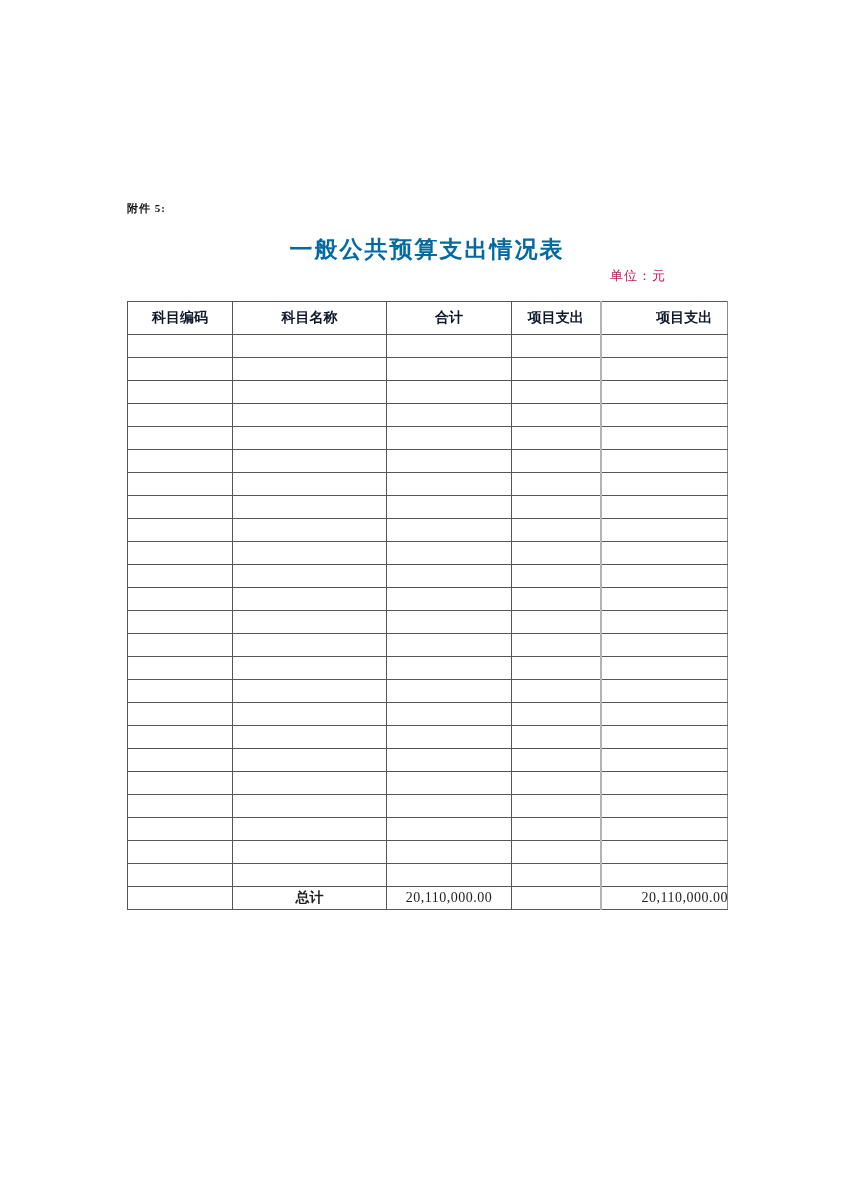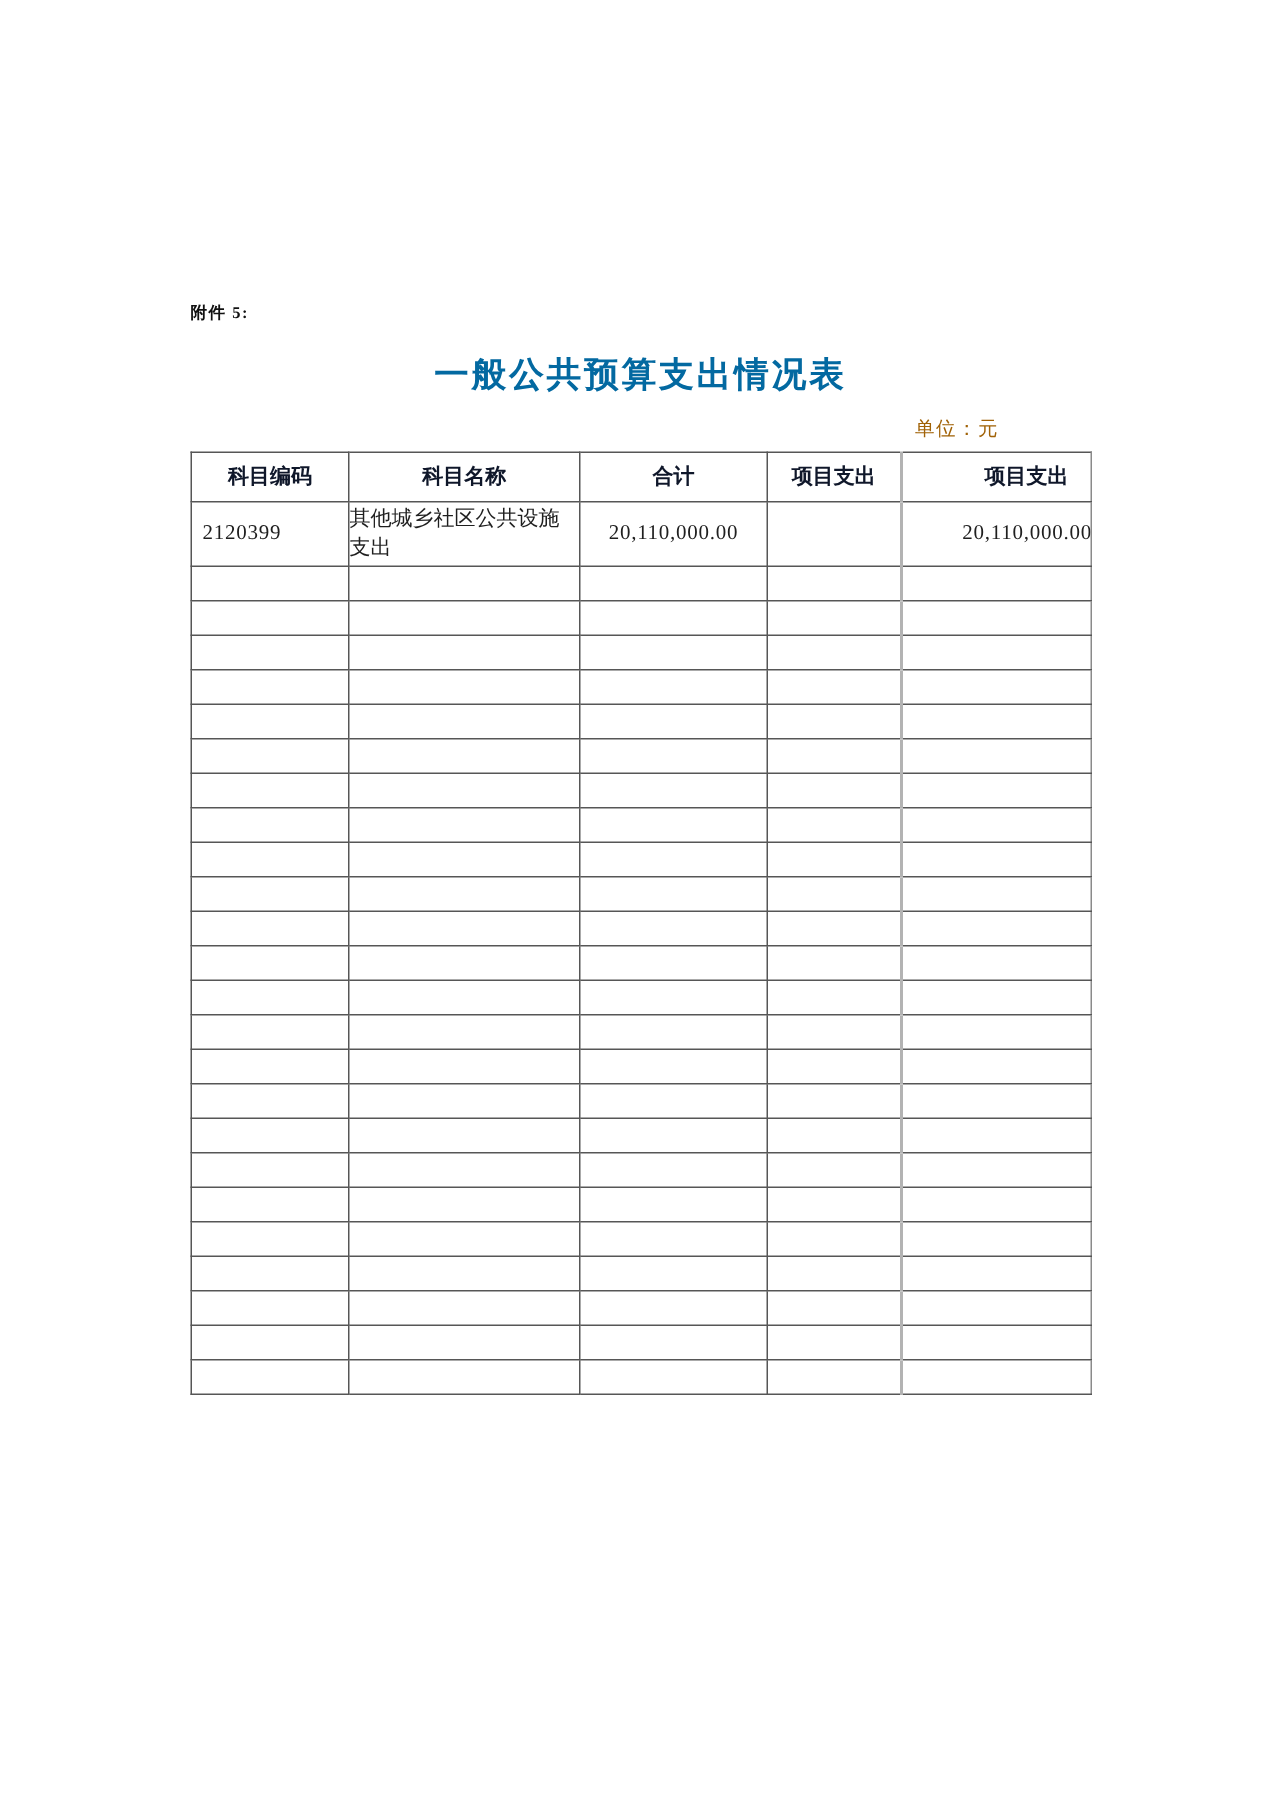--- a/index.html
+++ b/index.html
@@ -16,22 +16,22 @@
     font-size:11px;font-weight:bold;color:#111;
     letter-spacing:1px;
   }
   .title{
     position:absolute;left:127px;top:234px;width:600px;margin:0;
     text-align:center;
     font-size:23px;font-weight:bold;color:#0369a1;
     letter-spacing:2px;
   }
   .unit{
-    position:absolute;left:610px;top:277px;
-    font-size:13px;color:#a16207;letter-spacing:1px;
+    position:absolute;left:610px;top:267px;
+    font-size:13px;color:#be185d;letter-spacing:1px;
   }
   table.budget-table{
     position:absolute;left:127px;top:301px;
     width:600px;
     border-collapse:collapse;
     table-layout:fixed;
   }
   .budget-table th,.budget-table td{
     border:1px solid #565656;
     padding:0;
@@ -98,191 +98,191 @@
     <thead>
       <tr class="header-row">
         <th>科目编码</th>
         <th>科目名称</th>
         <th>合计</th>
         <th>项目支出</th>
         <th>项目支出</th>
       </tr>
     </thead>
     <tbody id="table-body">
-      <tr class="data-row">
-        <td class="code">2120399</td>
-        <td class="name-cell">其他城乡社区公共设施支出</td>
+      <tr class="empty-row">
+          <td></td>
+          <td></td>
+          <td></td>
+          <td></td>
+          <td></td>
+        </tr>
+        <tr class="empty-row">
+          <td></td>
+          <td></td>
+          <td></td>
+          <td></td>
+          <td></td>
+        </tr>
+        <tr class="empty-row">
+          <td></td>
+          <td></td>
+          <td></td>
+          <td></td>
+          <td></td>
+        </tr>
+        <tr class="empty-row">
+          <td></td>
+          <td></td>
+          <td></td>
+          <td></td>
+          <td></td>
+        </tr>
+        <tr class="empty-row">
+          <td></td>
+          <td></td>
+          <td></td>
+          <td></td>
+          <td></td>
+        </tr>
+        <tr class="empty-row">
+          <td></td>
+          <td></td>
+          <td></td>
+          <td></td>
+          <td></td>
+        </tr>
+        <tr class="empty-row">
+          <td></td>
+          <td></td>
+          <td></td>
+          <td></td>
+          <td></td>
+        </tr>
+        <tr class="empty-row">
+          <td></td>
+          <td></td>
+          <td></td>
+          <td></td>
+          <td></td>
+        </tr>
+        <tr class="empty-row">
+          <td></td>
+          <td></td>
+          <td></td>
+          <td></td>
+          <td></td>
+        </tr>
+        <tr class="empty-row">
+          <td></td>
+          <td></td>
+          <td></td>
+          <td></td>
+          <td></td>
+        </tr>
+        <tr class="empty-row">
+          <td></td>
+          <td></td>
+          <td></td>
+          <td></td>
+          <td></td>
+        </tr>
+        <tr class="empty-row">
+          <td></td>
+          <td></td>
+          <td></td>
+          <td></td>
+          <td></td>
+        </tr>
+        <tr class="empty-row">
+          <td></td>
+          <td></td>
+          <td></td>
+          <td></td>
+          <td></td>
+        </tr>
+        <tr class="empty-row">
+          <td></td>
+          <td></td>
+          <td></td>
+          <td></td>
+          <td></td>
+        </tr>
+        <tr class="empty-row">
+          <td></td>
+          <td></td>
+          <td></td>
+          <td></td>
+          <td></td>
+        </tr>
+        <tr class="empty-row">
+          <td></td>
+          <td></td>
+          <td></td>
+          <td></td>
+          <td></td>
+        </tr>
+        <tr class="empty-row">
+          <td></td>
+          <td></td>
+          <td></td>
+          <td></td>
+          <td></td>
+        </tr>
+        <tr class="empty-row">
+          <td></td>
+          <td></td>
+          <td></td>
+          <td></td>
+          <td></td>
+        </tr>
+        <tr class="empty-row">
+          <td></td>
+          <td></td>
+          <td></td>
+          <td></td>
+          <td></td>
+        </tr>
+        <tr class="empty-row">
+          <td></td>
+          <td></td>
+          <td></td>
+          <td></td>
+          <td></td>
+        </tr>
+        <tr class="empty-row">
+          <td></td>
+          <td></td>
+          <td></td>
+          <td></td>
+          <td></td>
+        </tr>
+        <tr class="empty-row">
+          <td></td>
+          <td></td>
+          <td></td>
+          <td></td>
+          <td></td>
+        </tr>
+        <tr class="empty-row">
+          <td></td>
+          <td></td>
+          <td></td>
+          <td></td>
+          <td></td>
+        </tr>
+        <tr class="empty-row">
+          <td></td>
+          <td></td>
+          <td></td>
+          <td></td>
+          <td></td>
+        </tr>
+        <tr class="total-row" id="total-row">
+        <td></td>
+        <td class="total-label">总计</td>
         <td class="num">20,110,000.00</td>
         <td class="num"></td>
         <td class="num">20,110,000.00</td>
       </tr>
-      <tr class="empty-row">
-          <td></td>
-          <td></td>
-          <td></td>
-          <td></td>
-          <td></td>
-        </tr>
-        <tr class="empty-row">
-          <td></td>
-          <td></td>
-          <td></td>
-          <td></td>
-          <td></td>
-        </tr>
-        <tr class="empty-row">
-          <td></td>
-          <td></td>
-          <td></td>
-          <td></td>
-          <td></td>
-        </tr>
-        <tr class="empty-row">
-          <td></td>
-          <td></td>
-          <td></td>
-          <td></td>
-          <td></td>
-        </tr>
-        <tr class="empty-row">
-          <td></td>
-          <td></td>
-          <td></td>
-          <td></td>
-          <td></td>
-        </tr>
-        <tr class="empty-row">
-          <td></td>
-          <td></td>
-          <td></td>
-          <td></td>
-          <td></td>
-        </tr>
-        <tr class="empty-row">
-          <td></td>
-          <td></td>
-          <td></td>
-          <td></td>
-          <td></td>
-        </tr>
-        <tr class="empty-row">
-          <td></td>
-          <td></td>
-          <td></td>
-          <td></td>
-          <td></td>
-        </tr>
-        <tr class="empty-row">
-          <td></td>
-          <td></td>
-          <td></td>
-          <td></td>
-          <td></td>
-        </tr>
-        <tr class="empty-row">
-          <td></td>
-          <td></td>
-          <td></td>
-          <td></td>
-          <td></td>
-        </tr>
-        <tr class="empty-row">
-          <td></td>
-          <td></td>
-          <td></td>
-          <td></td>
-          <td></td>
-        </tr>
-        <tr class="empty-row">
-          <td></td>
-          <td></td>
-          <td></td>
-          <td></td>
-          <td></td>
-        </tr>
-        <tr class="empty-row">
-          <td></td>
-          <td></td>
-          <td></td>
-          <td></td>
-          <td></td>
-        </tr>
-        <tr class="empty-row">
-          <td></td>
-          <td></td>
-          <td></td>
-          <td></td>
-          <td></td>
-        </tr>
-        <tr class="empty-row">
-          <td></td>
-          <td></td>
-          <td></td>
-          <td></td>
-          <td></td>
-        </tr>
-        <tr class="empty-row">
-          <td></td>
-          <td></td>
-          <td></td>
-          <td></td>
-          <td></td>
-        </tr>
-        <tr class="empty-row">
-          <td></td>
-          <td></td>
-          <td></td>
-          <td></td>
-          <td></td>
-        </tr>
-        <tr class="empty-row">
-          <td></td>
-          <td></td>
-          <td></td>
-          <td></td>
-          <td></td>
-        </tr>
-        <tr class="empty-row">
-          <td></td>
-          <td></td>
-          <td></td>
-          <td></td>
-          <td></td>
-        </tr>
-        <tr class="empty-row">
-          <td></td>
-          <td></td>
-          <td></td>
-          <td></td>
-          <td></td>
-        </tr>
-        <tr class="empty-row">
-          <td></td>
-          <td></td>
-          <td></td>
-          <td></td>
-          <td></td>
-        </tr>
-        <tr class="empty-row">
-          <td></td>
-          <td></td>
-          <td></td>
-          <td></td>
-          <td></td>
-        </tr>
-        <tr class="empty-row">
-          <td></td>
-          <td></td>
-          <td></td>
-          <td></td>
-          <td></td>
-        </tr>
-        <tr class="empty-row">
-          <td></td>
-          <td></td>
-          <td></td>
-          <td></td>
-          <td></td>
-        </tr>
     </tbody>
   </table>
 
 </div>
 
 </body></html>

